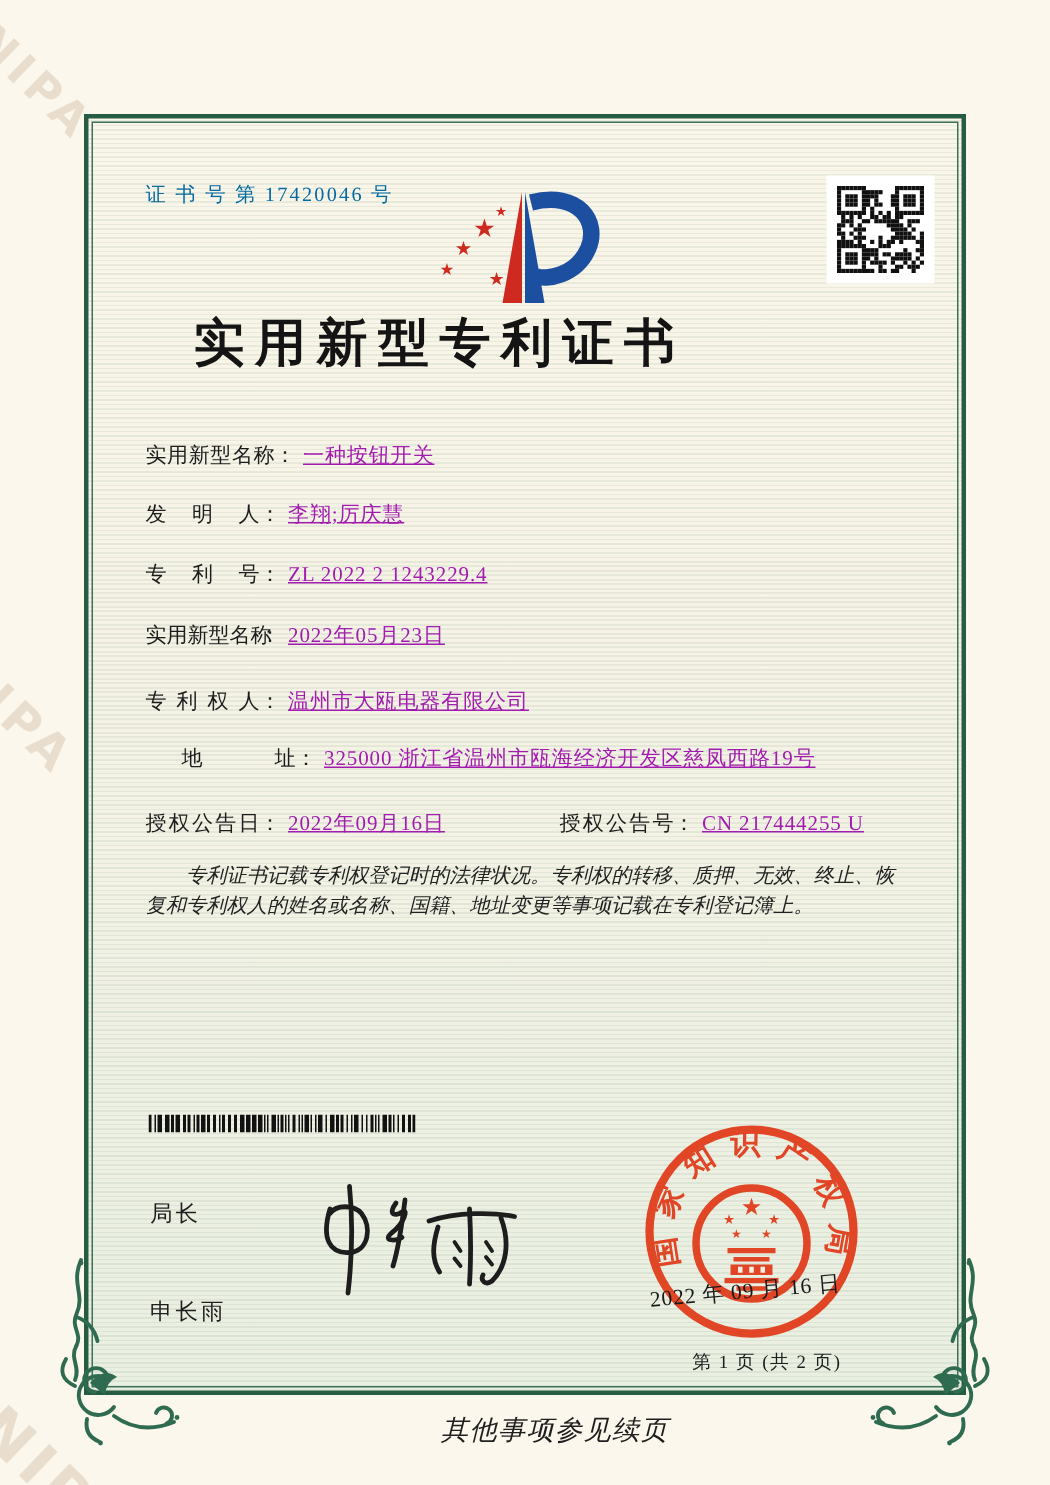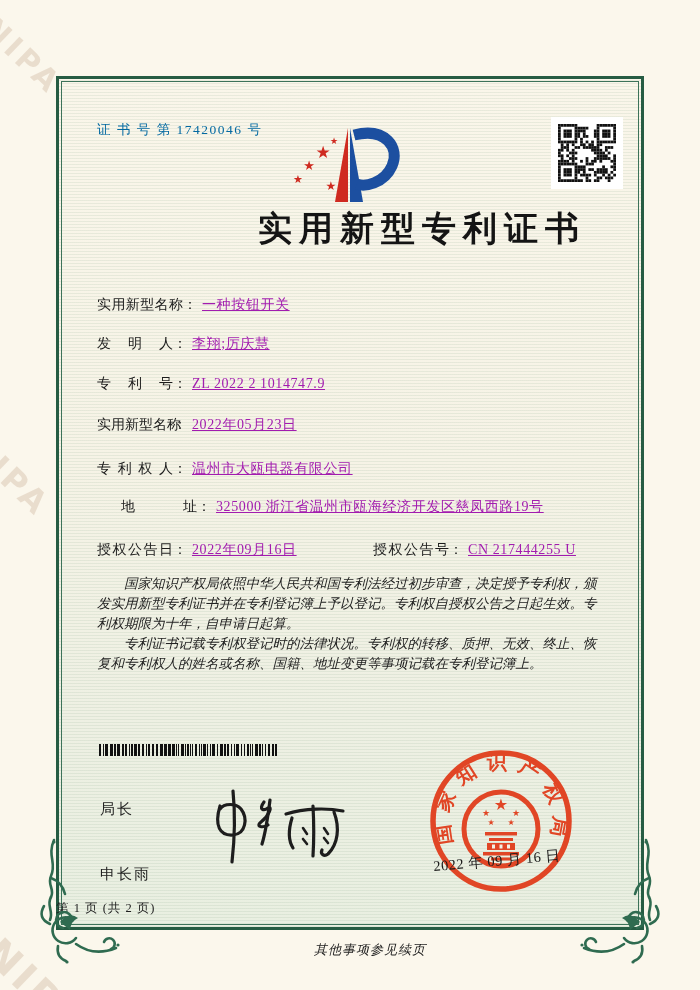--- a/index.html
+++ b/index.html
@@ -27,21 +27,21 @@
   .frame-inner{
     position:absolute;left:2px;top:2px;right:2px;bottom:2px;
     border:1px solid #3c7259;
   }
   
   .cert-no{position:absolute;left:97px;top:121px;font-size:13.5px;letter-spacing:1.5px;color:#0369a1;}
   .logo{position:absolute;left:288px;top:106px;}
   .qr-box{position:absolute;left:551px;top:117px;width:72px;height:72px;background:#fff;}
   .qr-box svg{position:absolute;left:7px;top:7px;}
   .title{
-    position:absolute;left:0;top:206px;width:586px;text-align:right;
+    position:absolute;left:0;top:206px;width:586px;text-align:center;
     font-size:34px;font-weight:bold;letter-spacing:7px;color:#141414;
   }
   
   .row{position:absolute;left:97px;font-size:14px;white-space:nowrap;line-height:18px;}
   .flabel{
     display:inline-block;width:76px;text-align:justify;text-align-last:justify;
     text-justify:inter-character;vertical-align:top;color:#1c1c1c;
   }
   .flabel.wide{width:86px;}
   .colon{display:inline-block;margin-right:5px;}
@@ -61,22 +61,22 @@
   .sig{position:absolute;left:200px;top:776px;}
   
   .seal{position:absolute;left:428px;top:748px;opacity:0.93;}
   .seal-ring-text{font-size:20px;font-weight:bold;letter-spacing:10px;fill:#e13a18;
     font-family:"Liberation Serif","DejaVu Serif",serif;}
   .seal-date{
     position:absolute;left:433px;top:851px;width:140px;font-size:14.5px;
     color:#1a1a1a;transform:rotate(-5deg);letter-spacing:0.5px;white-space:nowrap;
   }
   
-  .page-footer{position:absolute;left:56px;top:900px;width:505px;text-align:left;font-size:12.5px;letter-spacing:1px;}
-  .cont-note{position:absolute;left:56px;top:941px;width:628px;text-align:center;font-size:13px;font-style:italic;letter-spacing:1px;}
+  .page-footer{position:absolute;left:56px;top:900px;width:505px;text-align:right;font-size:12.5px;letter-spacing:1px;}
+  .cont-note{position:absolute;left:56px;top:941px;width:628px;text-align:center;font-size:18px;font-style:italic;letter-spacing:1px;}
   
   .orn{position:absolute;pointer-events:none;}
   .orn-bl{left:20px;top:836px;}
   .orn-br{left:576px;top:836px;transform:scaleX(-1);}
 </style>
 </head>
 <body>
 
 <div class="wm" style="left:-18px;top:-8px;font-size:30px;">CNIPA</div>
 <div class="wm" style="left:398px;top:116px;font-size:26px;color:rgba(208,182,160,0.30);">CNIPA</div>
@@ -352,40 +352,39 @@
 
 <div class="title">实用新型专利证书</div>
 
 <div class="row" style="top:296px;">
   <span class="flabel wide">实用新型名称</span><span class="colon">：</span><span class="fvalue">一种按钮开关</span>
 </div>
 <div class="row" style="top:335px;">
   <span class="flabel">发明人</span><span class="colon">：</span><span class="fvalue">李翔;厉庆慧</span>
 </div>
 <div class="row" style="top:375px;">
-  <span class="flabel">专利号</span><span class="colon">：</span><span class="fvalue">ZL 2022 2 1014747.9</span>
+  <span class="flabel">专利号</span><span class="colon">：</span><span class="fvalue">ZL 2022 2 1243229.4</span>
 </div>
 <div class="row" style="top:416px;">
   <span class="flabel">实用新型名称</span><span class="colon">：</span><span class="fvalue">2022年05月23日</span>
 </div>
 <div class="row" style="top:460px;">
   <span class="flabel">专利权人</span><span class="colon">：</span><span class="fvalue">温州市大瓯电器有限公司</span>
 </div>
 <div class="row" style="top:498px;margin-left:24px;">
   <span class="flabel">地址</span><span class="colon">：</span><span class="fvalue">325000 浙江省温州市瓯海经济开发区慈凤西路19号</span>
 </div>
 <div class="row" style="top:541px;">
   <span class="flabel">授权公告日</span><span class="colon">：</span><span class="fvalue">2022年09月16日</span>
   <span class="pair2">
     <span class="flabel">授权公告号</span><span class="colon">：</span><span class="fvalue">CN 217444255 U</span>
   </span>
 </div>
 
 <div class="bodytext">
-  <p>国家知识产权局依照中华人民共和国专利法经过初步审查，决定授予专利权，颁发实用新型专利证书并在专利登记簿上予以登记。专利权自授权公告之日起生效。专利权期限为十年，自申请日起算。</p>
   <p>专利证书记载专利权登记时的法律状况。专利权的转移、质押、无效、终止、恢复和专利权人的姓名或名称、国籍、地址变更等事项记载在专利登记簿上。</p>
 </div>
 
 <div class="barcode">
   <svg id="barcode-svg" width="178" height="12" viewBox="0 0 178 12">
       <rect x="0" y="0" width="2" height="12" fill="#111"></rect>
       <rect x="4" y="0" width="1" height="12" fill="#111"></rect>
       <rect x="6" y="0" width="3" height="12" fill="#111"></rect>
       <rect x="11" y="0" width="3" height="12" fill="#111"></rect>
       <rect x="15" y="0" width="2" height="12" fill="#111"></rect>

